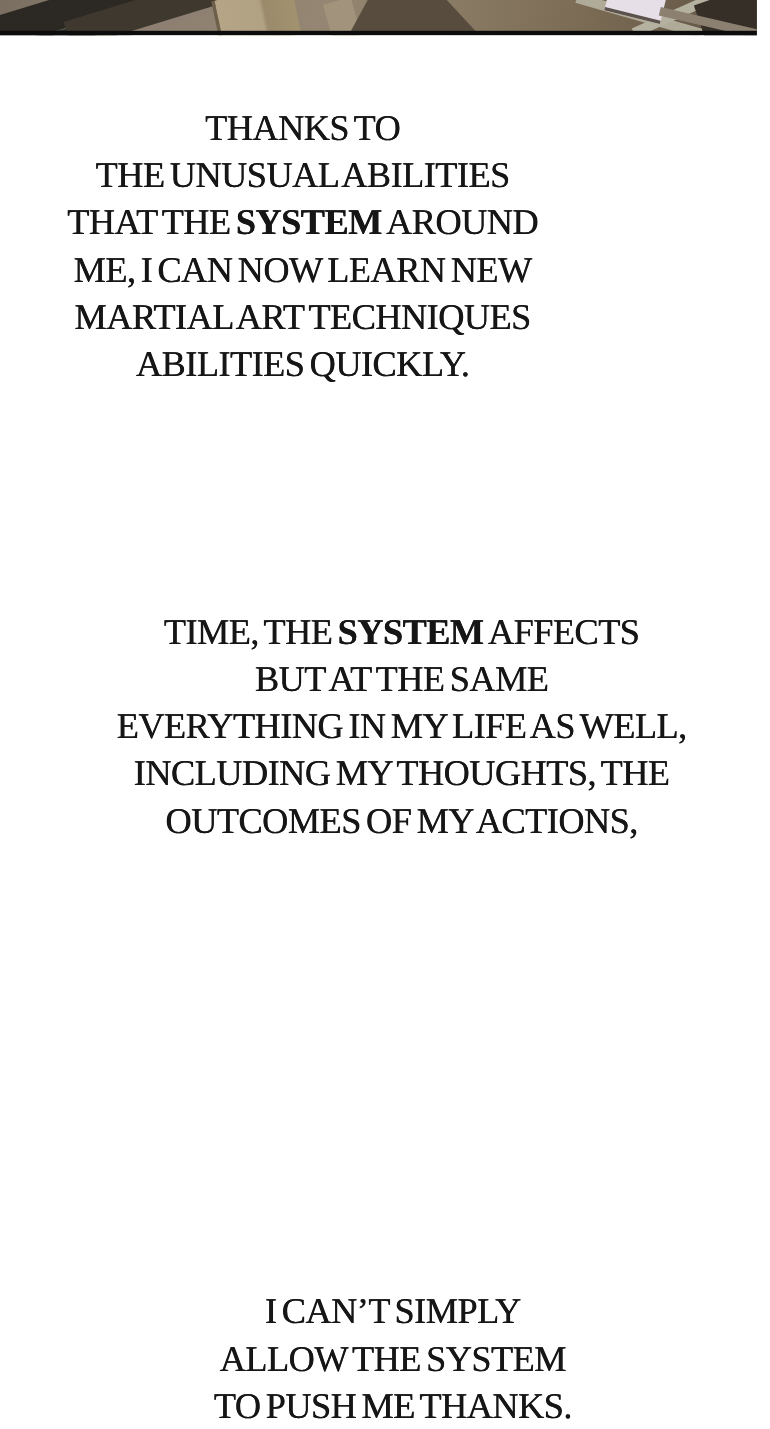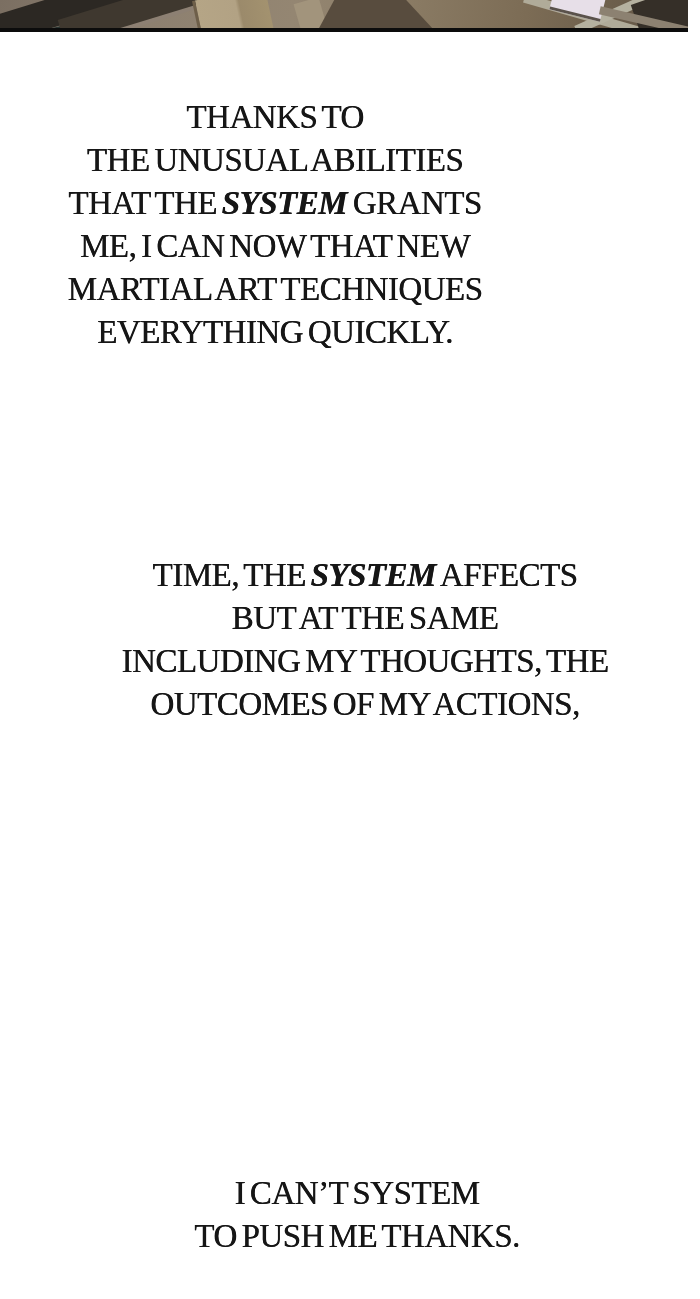--- a/index.html
+++ b/index.html
@@ -48,21 +48,21 @@
     font-size: 33px;
     line-height: 43px;
     letter-spacing: -0.5px;
     word-spacing: -3px;
     color: #161616;
     text-shadow: 0.35px 0 0 #161616;
   }
   .nb1 { left: -25px; top: 96px; }
   .nb2 { left: 65px;  top: 554px; }
   .nb3 { left: 57px;  top: 1172px; }
-  .sys { font-style: italic; font-weight: bold; padding-right: 1px; text-align: center; }
+  .sys { font-weight: bold; padding-right: 1px; text-align: center; }
 </style>
 </head>
 <body>
 
 <div class="page">
 
   <div class="art">
     <div class="s sh-dark-wedge"></div>
     <div class="s sh-light-band"></div>
     <div class="s sh-teal-sliver"></div>
@@ -74,31 +74,33 @@
     <div class="s sh-corner-edge-b"></div>
     <div class="s sh-paper"></div>
     <div class="s sh-dark-mass"></div>
     <div class="s sh-light-diag"></div>
     <div class="s sh-border-bar"></div>
   </div>
 
   <div class="nb nb1">
     <div class="line"><span>THANKS TO</span></div>
     <div class="line"><span>THE UNUSUAL ABILITIES</span></div>
-    <div class="line"><span>THAT THE </span><span class="sys">SYSTEM</span><span> GRANTS</span></div>
-    <div class="line"><span>ME, I CAN NOW THAT NEW</span></div>
+    <div class="line"><span>THAT THE </span><span class="sys">SYSTEM</span><span> AROUND</span></div>
+    <div class="line"><span>ME, I CAN NOW LEARN NEW</span></div>
     <div class="line"><span>MARTIAL ART TECHNIQUES</span></div>
-    <div class="line"><span>EVERYTHING QUICKLY.</span></div>
+    <div class="line"><span>ABILITIES QUICKLY.</span></div>
   </div>
 
   <div class="nb nb2">
     <div class="line"><span>TIME, THE </span><span class="sys">SYSTEM</span><span> AFFECTS</span></div>
     <div class="line"><span>BUT AT THE SAME</span></div>
+    <div class="line"><span>EVERYTHING IN MY LIFE AS WELL,</span></div>
     <div class="line"><span>INCLUDING MY THOUGHTS, THE</span></div>
     <div class="line"><span>OUTCOMES OF MY ACTIONS,</span></div>
   </div>
 
   <div class="nb nb3">
-    <div class="line"><span>I CAN’T SYSTEM</span></div>
+    <div class="line"><span>I CAN’T SIMPLY</span></div>
+    <div class="line"><span>ALLOW THE SYSTEM</span></div>
     <div class="line"><span>TO PUSH ME THANKS.</span></div>
   </div>
 
 </div>
 
 </body></html>

